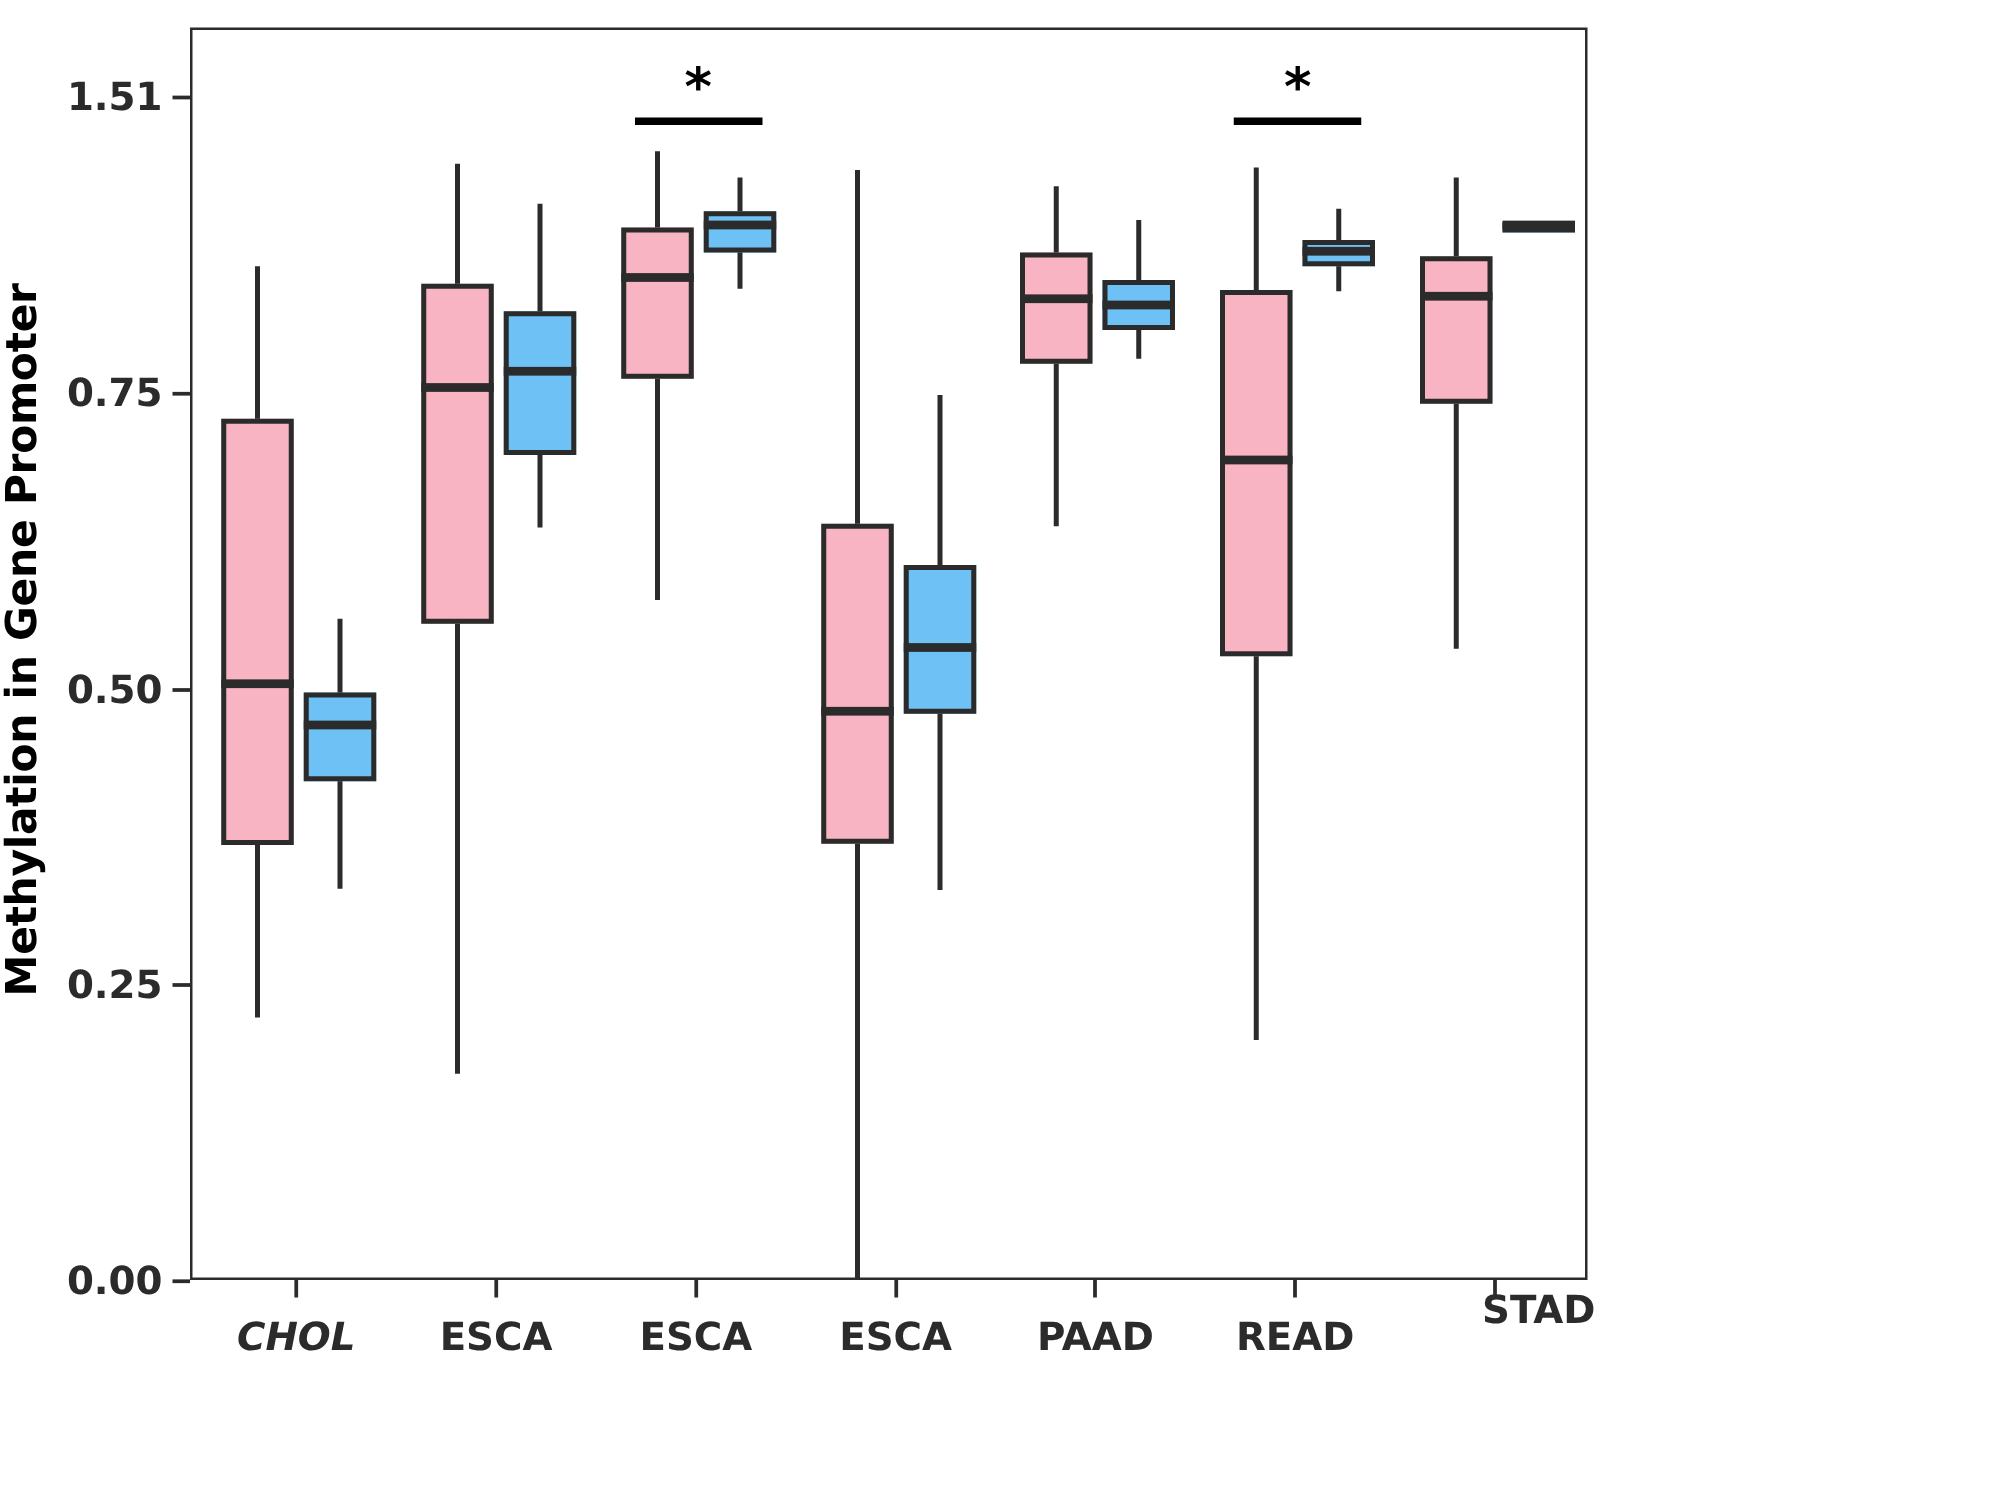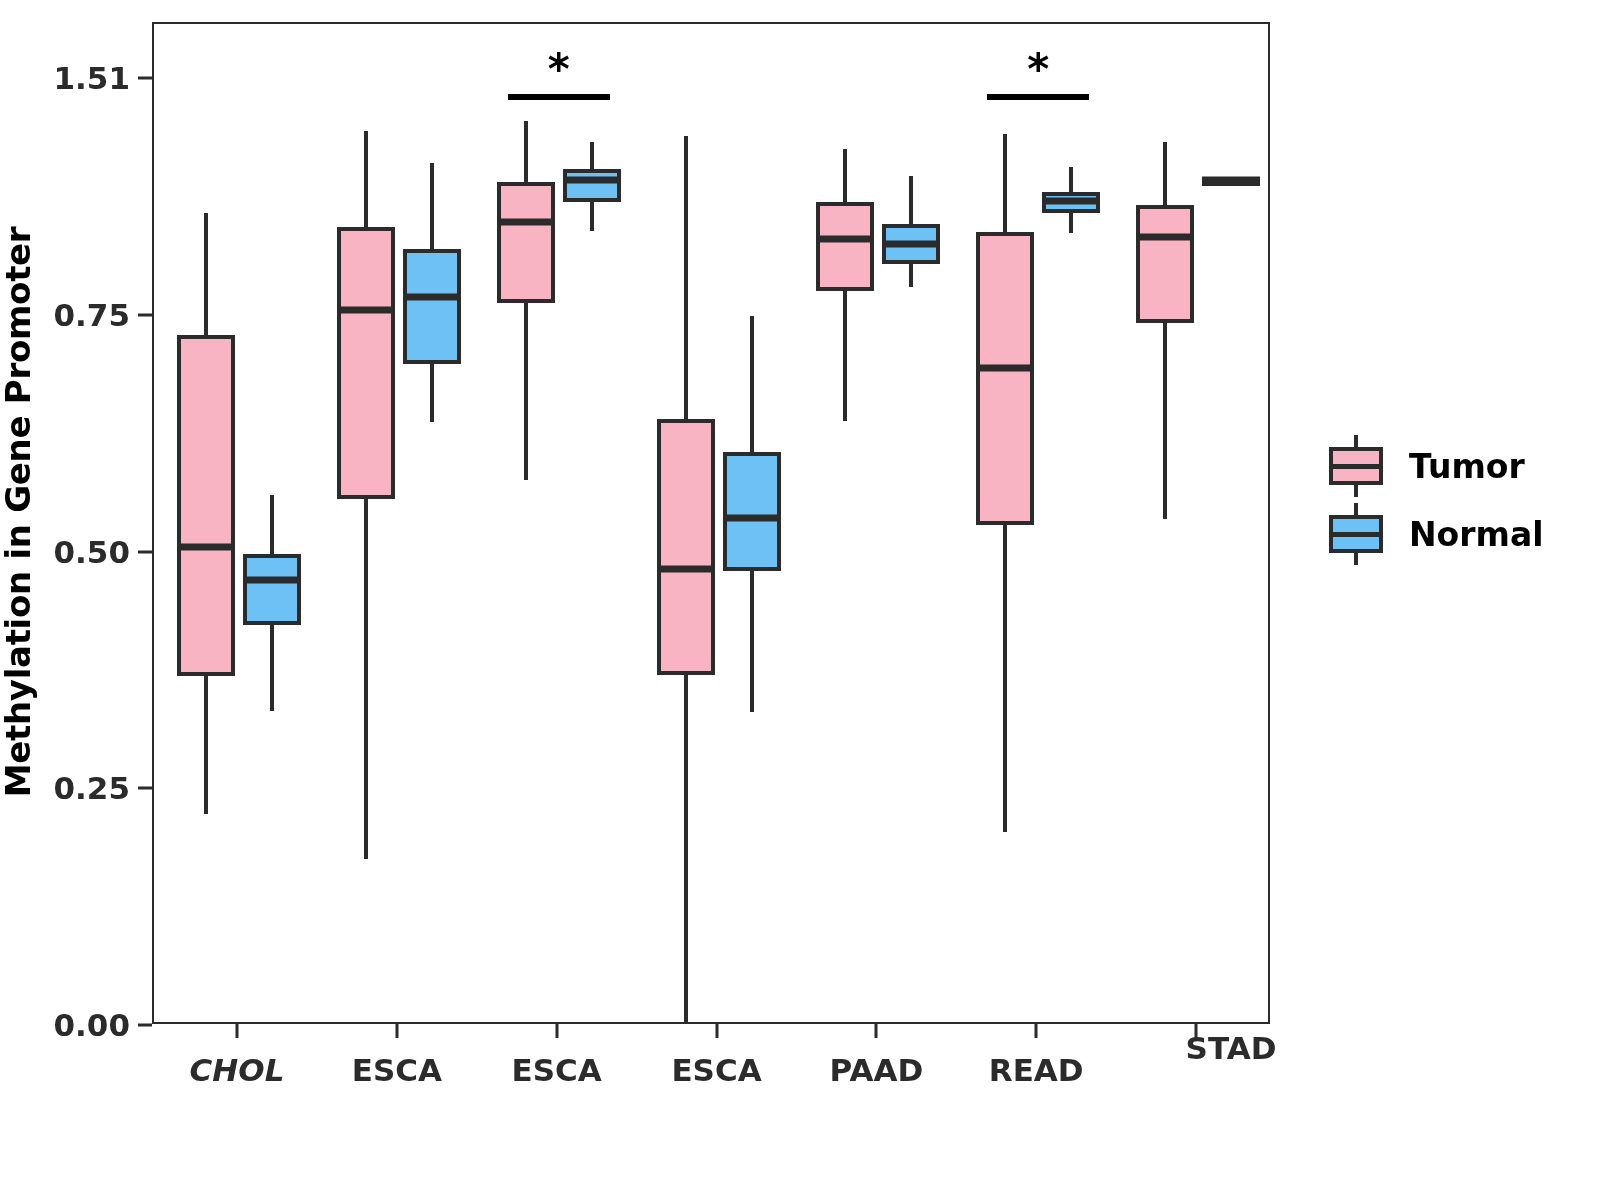--- a/index.html
+++ b/index.html
@@ -167,33 +167,15 @@
       <div class="xtick-label" style="left: 716.5px; top: 1052px;">ESCA</div>
       <div class="xtick-mark" style="left: 876.333px; top: 1024px;"></div>
       <div class="xtick-label" style="left: 876.333px; top: 1052px;">PAAD</div>
       <div class="xtick-mark" style="left: 1036.17px; top: 1024px;"></div>
       <div class="xtick-label" style="left: 1036.17px; top: 1052px; text-align: right;">READ</div>
       <div class="xtick-mark" style="left: 1196px; top: 1024px;"></div>
       <div class="xtick-label" style="left: 1196px; top: 1030px; margin-left: 35px;">STAD</div>
     </div>
 
   <div id="legend">
-    <div id="legend-items">
-        <div class="legend-row">
-          <div class="legend-key">
-            <div class="kwhisk"></div>
-            <div class="kbox" style="background:#f9b4c4"></div>
-            <div class="kmed"></div>
-          </div>
-          <div class="legend-label">Tumor</div>
-        </div>
-        <div class="legend-row">
-          <div class="legend-key">
-            <div class="kwhisk"></div>
-            <div class="kbox" style="background:#6ec1f5"></div>
-            <div class="kmed"></div>
-          </div>
-          <div class="legend-label">Normal</div>
-        </div>
-      </div>
   </div>
 
 </div>
 
 </body></html>

